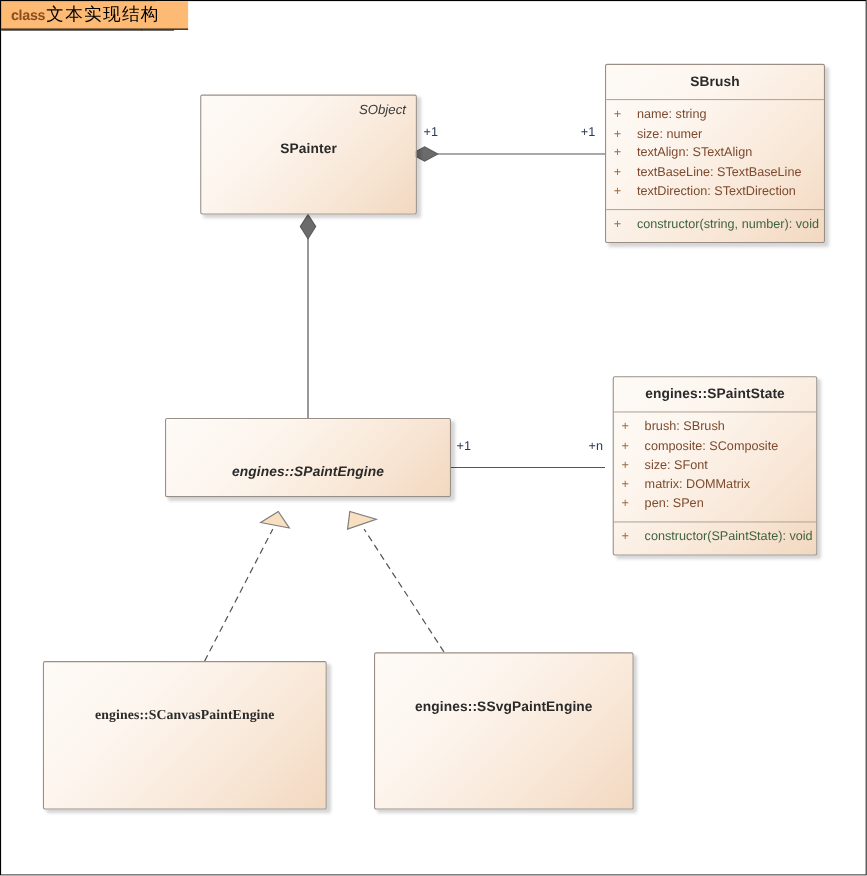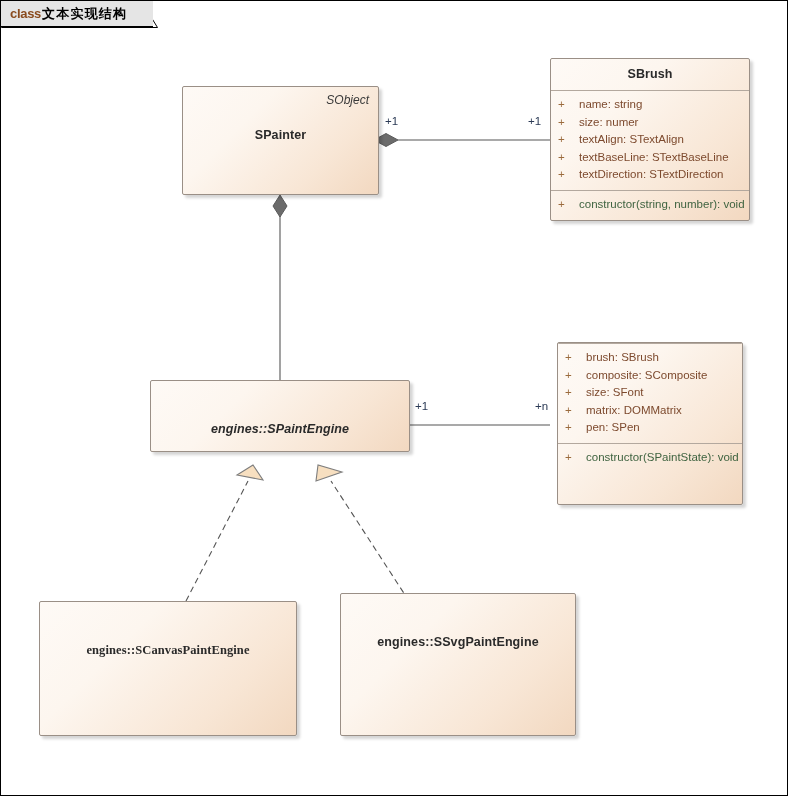--- a/index.html
+++ b/index.html
@@ -22,21 +22,21 @@
 
   
   #frame-tab {
     position: absolute;
     left: 0px;
     top: 0px;
     height: 26px;
     padding: 0 26px 0 9px;
     display: flex;
     align-items: center;
-    background: #e5e5e5;
+    background: #fdba74;
     border-right: none;
     border-bottom: 1px solid #000000;
     z-index: 6;
     white-space: nowrap;
   }
   #frame-tab-clip {
     position: absolute;
     left: 0;
     top: 0;
     width: 160px;
@@ -44,22 +44,22 @@
     z-index: 5;
   }
   .tab-label-class {
     color: #8a4b1e;
     font-size: 13px;
     font-weight: 700;
     letter-spacing: -0.3px;
   }
   .tab-label-cn {
     color: #000000;
-    font-size: 13px;
-    font-weight: 700;
+    font-size: 16px;
+    font-weight: 400;
     letter-spacing: 1.2px;
     margin-left: 1px;
   }
 
   
   #connectors {
     position: absolute;
     left: 0; top: 0;
     width: 788px;
     height: 796px;
@@ -231,20 +231,23 @@
     </div>
   </div>
 
   <div class="uml-class" style="left:149px; top:379px; width:260px; height:72px;">
     <div class="uml-header tall">
       <div class="uml-name abstract">engines::SPaintEngine</div>
     </div>
   </div>
 
   <div class="uml-class" style="left:556px; top:341px; width:186px; height:163px;">
+    <div class="uml-header">
+      <div class="uml-name">engines::SPaintState</div>
+    </div>
     <div class="uml-divider"></div>
     <div class="uml-compartment">
       <div class="uml-member">
         <span class="uml-vis">+</span>
         <span class="uml-attr-text">brush: SBrush</span>
       </div>
       <div class="uml-member">
         <span class="uml-vis">+</span>
         <span class="uml-attr-text">composite: SComposite</span>
       </div>

